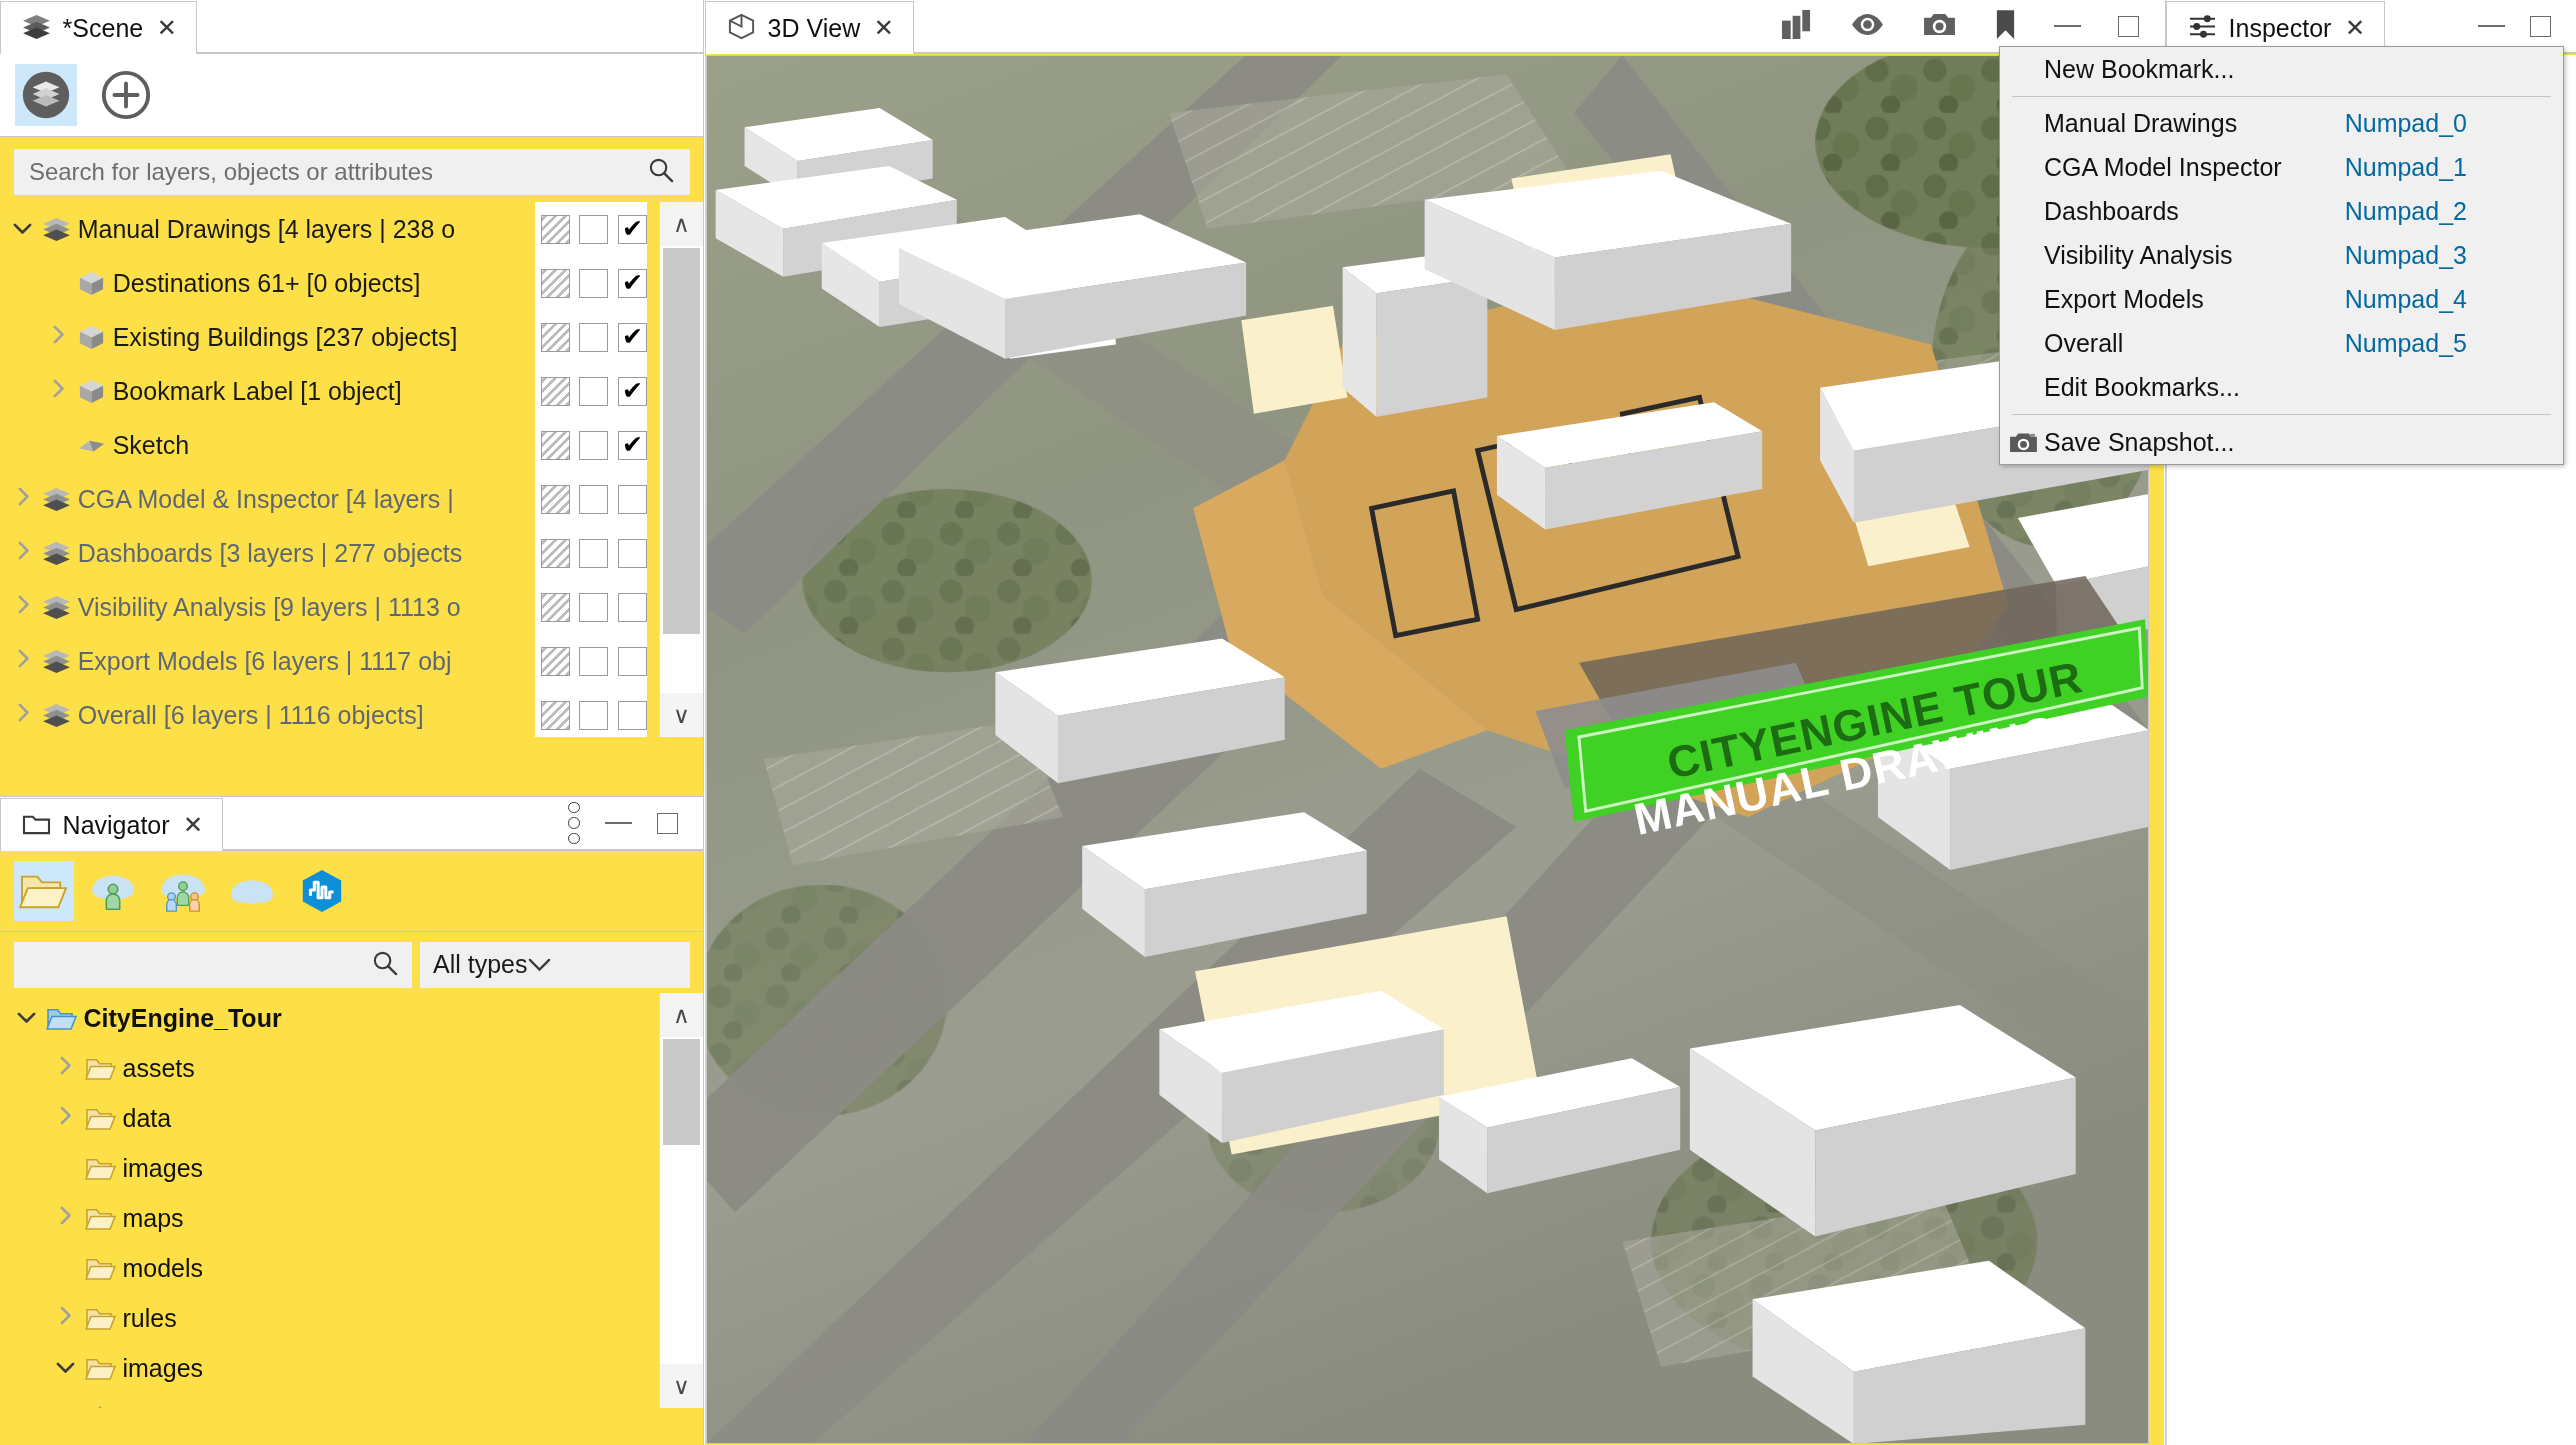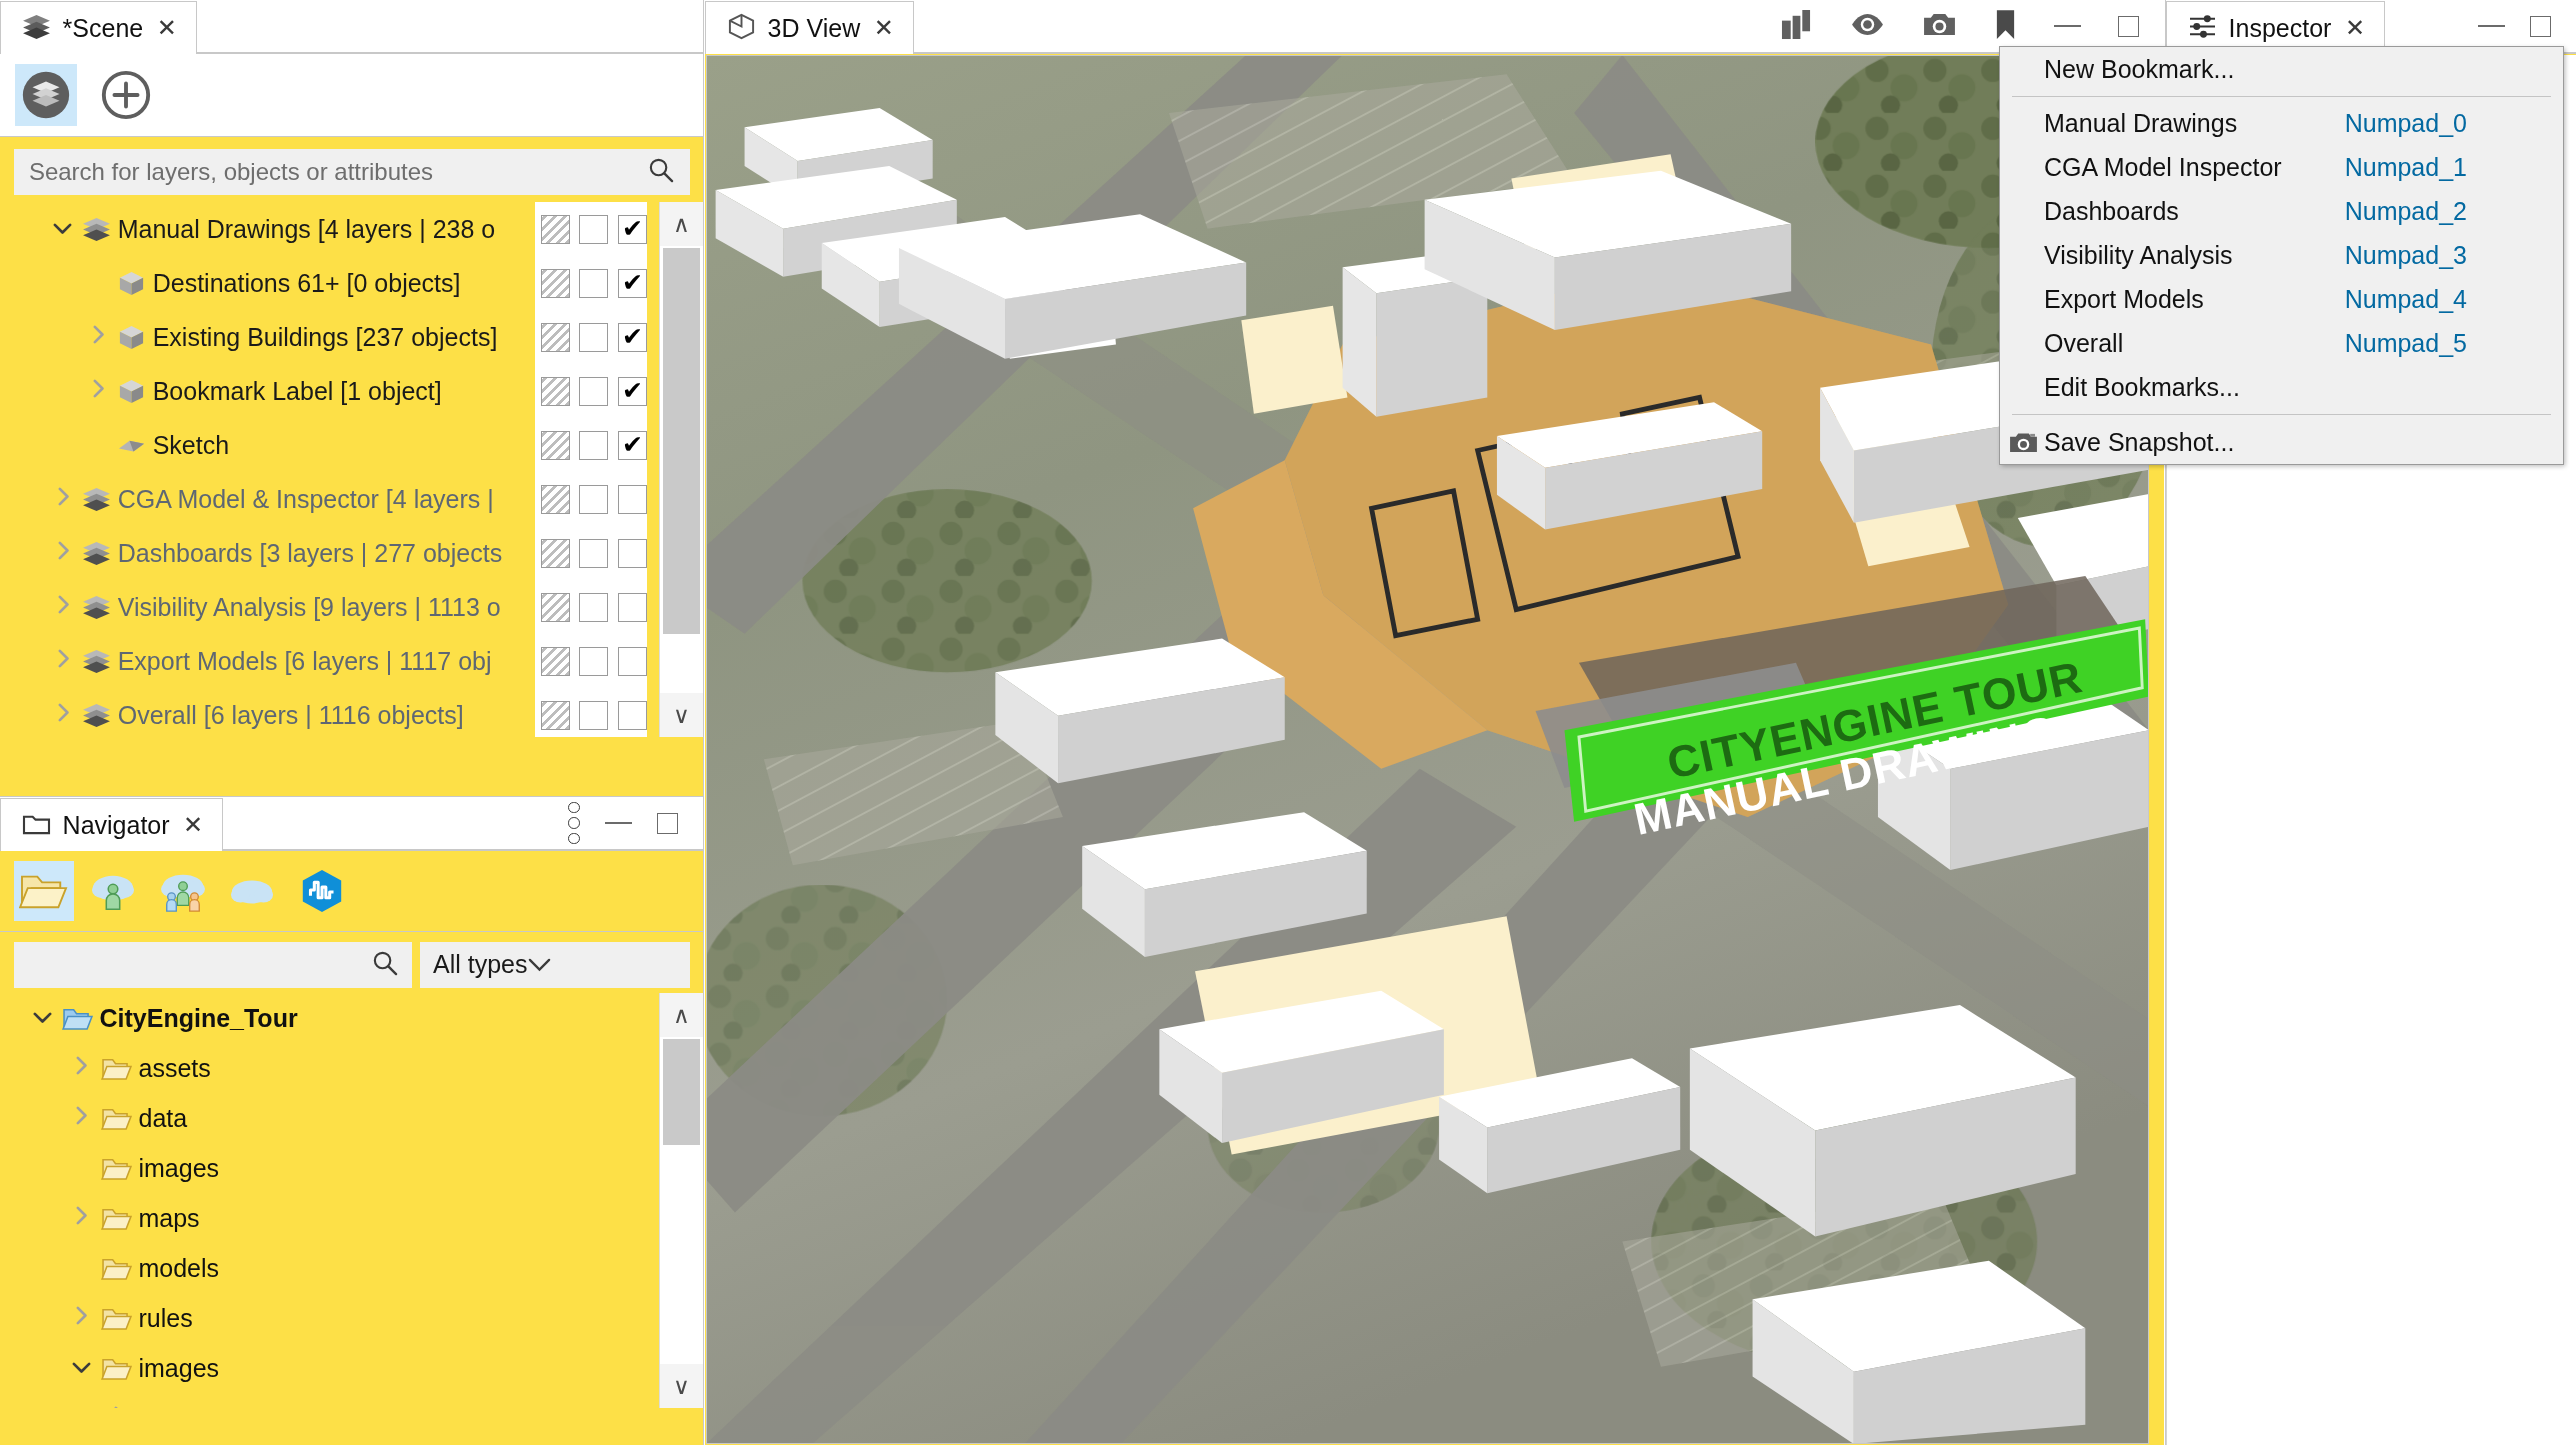--- a/index.html
+++ b/index.html
@@ -48,21 +48,21 @@
     display:flex; align-items:center; background:#f0f0f0;
     height: 46px; padding: 0 15.4px;
   }
   .search-box input {
     flex:1; border:none; background:transparent; outline:none;
     font-size: 24px; color:#5a5a5a; font-family:"Liberation Sans",sans-serif;
   }
   .search-box input::placeholder { color:#6e6e6e; }
 
   .layer-tree { position:relative; height: 535px; overflow:hidden; }
-  .layer-rows { position:absolute; left:0; top:0; right:56px;padding-left:40px; }
+  .layer-rows { position:absolute; left:0; top:0; right:56px; }
   .lrow {
     display:flex; align-items:center; height: 54px;
     padding-left: 5.8px; position:relative;
   }
   .lrow .twisty {
     width: 33px; text-align:center; font-size:21px; color:#9a9a9a;
     flex: 0 0 33px; user-select:none;
   }
   .lrow .licon { flex:0 0 35px; display:flex; align-items:center; justify-content:center; }
   .lrow .ltext {
@@ -89,21 +89,21 @@
   .kebab { display:flex; flex-direction:column; gap:3.9px; align-items:center; }
   .kebab i { display:block; width:11.6px; height:11.6px; border:1.9px solid #3a3a3a; border-radius:50%; }
   .nav-toolbar { height: 81px; display:flex; align-items:center; gap:9.6px; padding-left:13.5px; border-bottom:1px solid #c8c8c8; }
   .nav-tool { width:60px; height:60px; display:flex; align-items:center; justify-content:center; }
   .nav-tool.sel { background:#cde8fa; }
   .nav-filter { display:flex; gap:7.7px; padding:9.6px 13.5px 5.8px 13.5px; }
   .nav-search { flex:1; background:#f0f0f0; height:46px; display:flex; align-items:center; padding:0 13.5px; }
   .nav-search input { flex:1; border:none; background:transparent; outline:none; font-size:24px; color:#333; font-family:"Liberation Sans",sans-serif; }
   .nav-type { width: 270px; background:#f0f0f0; height:46px; display:flex; align-items:center; justify-content:flex-start; padding:0 13.5px; }
   .nav-type span { font-size:25px; color:#1a1a1a; }
-  .nav-tree { position:relative; height: 415px; overflow:hidden;margin-left:16px; }
+  .nav-tree { position:relative; height: 415px; overflow:hidden; }
   .nav-rows { position:absolute; left:0; top:0; right:44px; }
   .nrow { display:flex; align-items:center; height:50px; padding-left:9.6px; }
   .nrow .twisty { width:33px; text-align:center; font-size:21px; color:#9a9a9a; flex:0 0 33px; }
   .nrow .nicon { flex:0 0 37px; display:flex; align-items:center; justify-content:center; }
   .nrow .ntext { font-size:25px; color:#111; white-space:nowrap; padding-left:3.9px; }
   .nrow .ntext.bold { font-weight:bold; }
 
   
   #view-panel { left:705px; top:0; width:1459px; height:1445px; }
   .view-topbar { height:54px; display:flex; align-items:stretch; border-bottom:1px solid #c8c8c8; background:#fff; }

